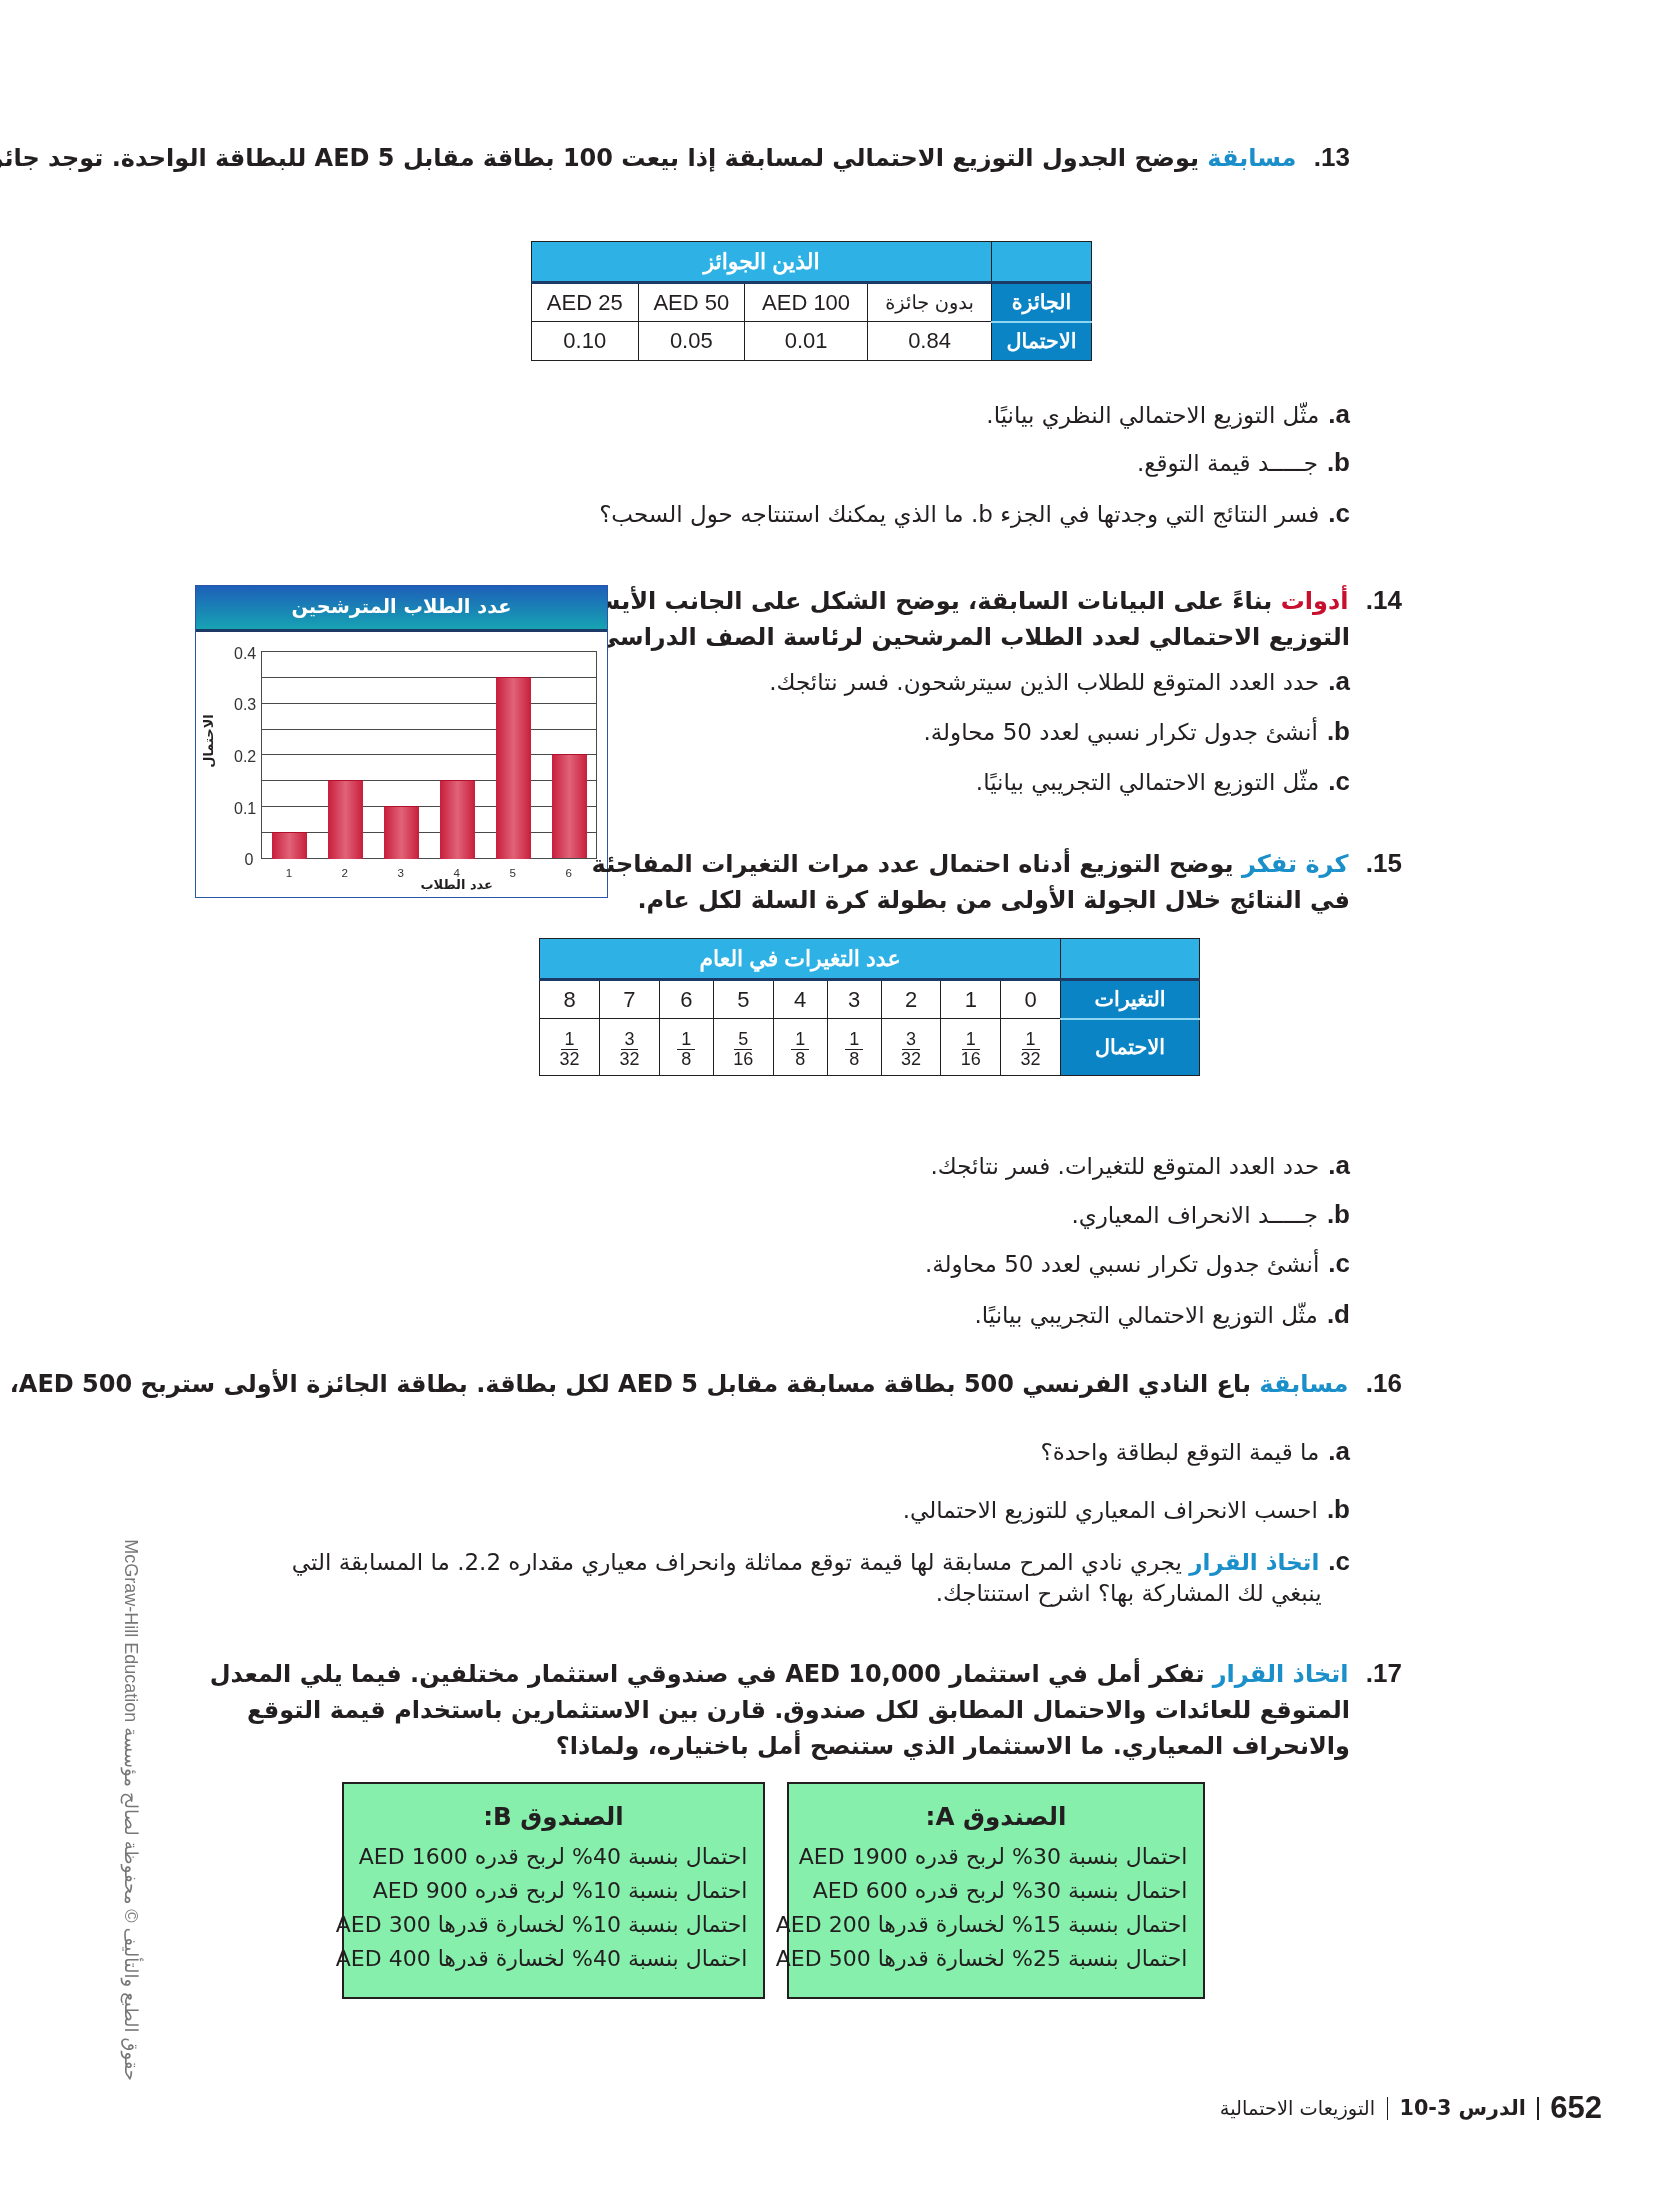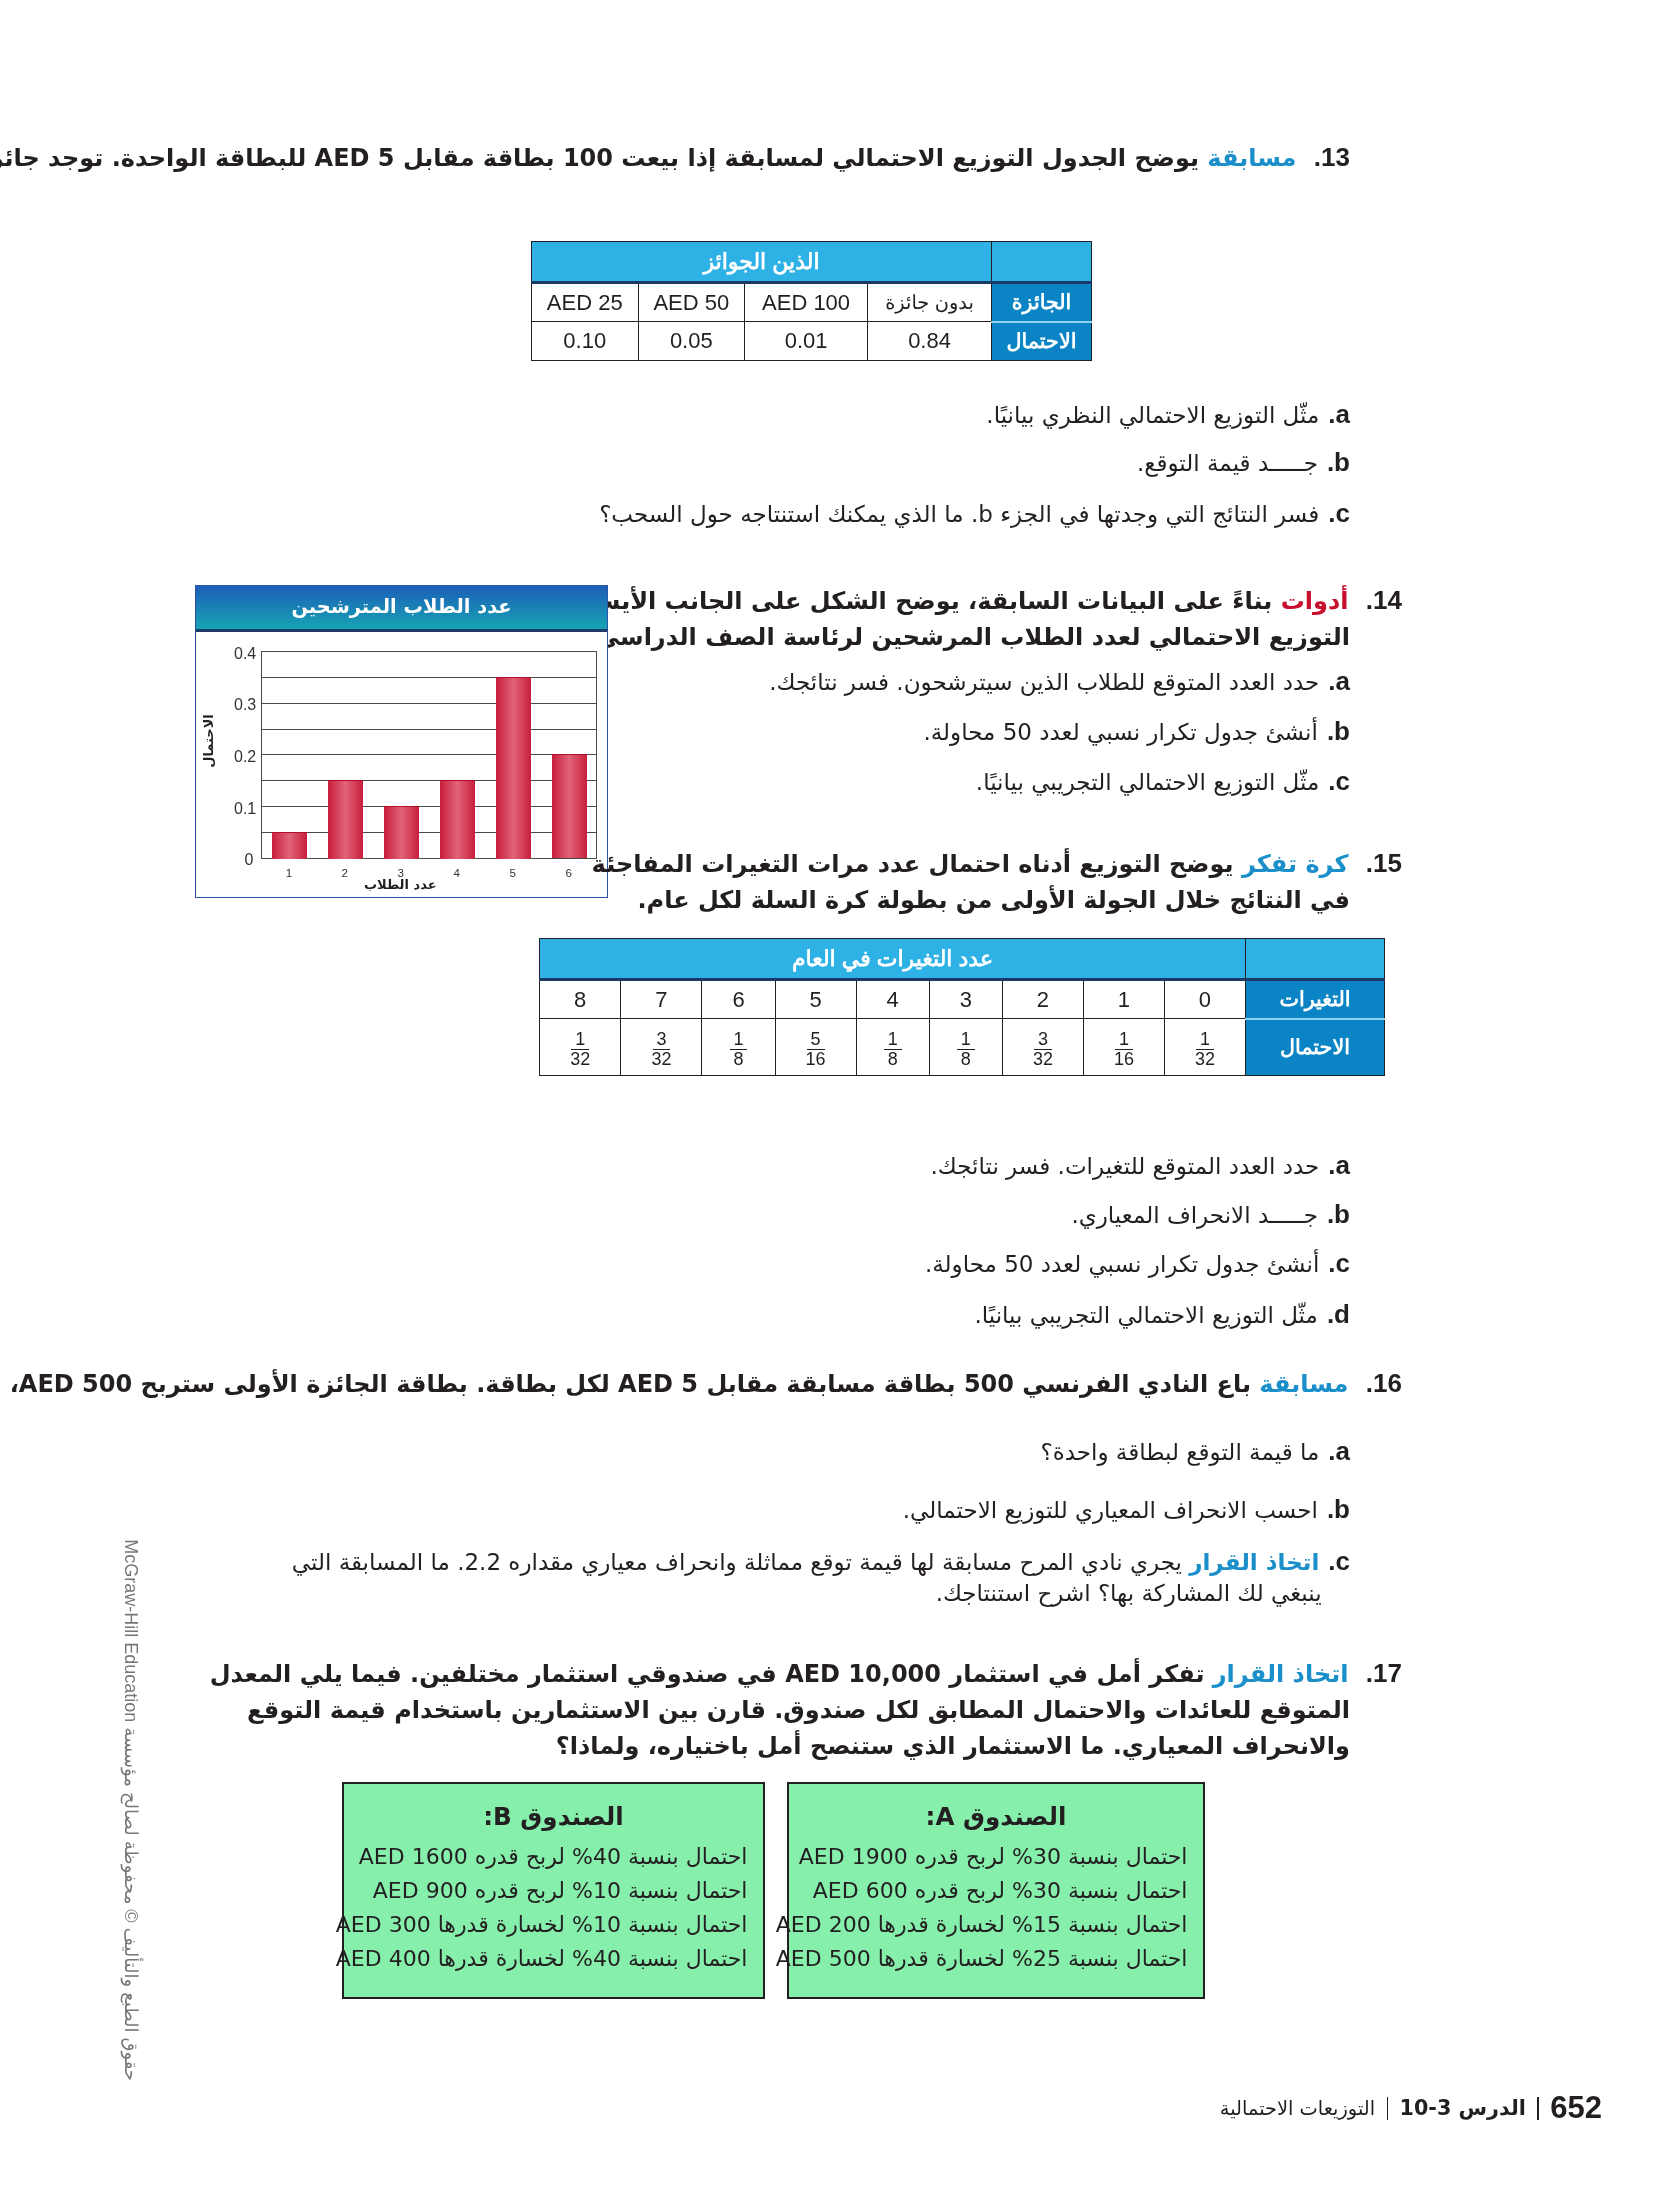--- a/index.html
+++ b/index.html
@@ -135,33 +135,33 @@
       <div class="bar" style="left: 123px; width: 35px; top: 155px; height: 52px;"></div>
       <div class="xtick" style="left: 130px; top: 215px;">3</div>
       <div class="bar" style="left: 179px; width: 35px; top: 129px; height: 78px;"></div>
       <div class="xtick" style="left: 186px; top: 215px;">4</div>
       <div class="bar" style="left: 235px; width: 35px; top: 26px; height: 181px;"></div>
       <div class="xtick" style="left: 242px; top: 215px;">5</div>
       <div class="bar" style="left: 291px; width: 35px; top: 103px; height: 103px;"></div>
       <div class="xtick" style="left: 298px; top: 215px;">6</div>
     </div>
   <div class="abs" style="left:5.2px; top:155px; width:78px; text-align:center; font-size:13px; font-weight:bold; transform:rotate(-90deg); transform-origin:0 0; direction:rtl; top:194px;">الاحتمال</div>
-  <div class="abs" style="left:168px; top:291px; width:129px; text-align:left; font-size:13px; font-weight:bold; direction:rtl;">عدد الطلاب</div>
+  <div class="abs" style="left:168px; top:291px; width:129px; text-align:right; font-size:13px; font-weight:bold; direction:rtl;">عدد الطلاب</div>
 </div>
 
 <div class="abs rtl para" style="right:252px; top:845px; width:775px;">
   <div style="white-space:nowrap;">
     <span class="qnum">15.</span>
     <span class="kw-blue">كرة تفكر</span>
     <span>يوضح التوزيع أدناه احتمال عدد مرات التغيرات المفاجئة</span>
   </div>
   <div style="white-space:nowrap; margin-right:52px;">في النتائج خلال الجولة الأولى من بطولة كرة السلة لكل عام.</div>
 </div>
 
-<table class="prob" style="left:539px; top:938px; width:846px;">
+<table class="prob" style="left:539px; top:938px; width:661px;">
   <tbody>
       <tr style="height:41px;">
     <td class="hdr-corner"></td>
     <td class="hdr-top" colspan="9">عدد التغيرات في العام</td>
   </tr>
   <tr style="height:39px;" id="changes-row">
     <td class="rowhdr first" style="width:136px;">التغيرات</td>
   <td>0</td>
         <td>1</td>
         <td>2</td>

